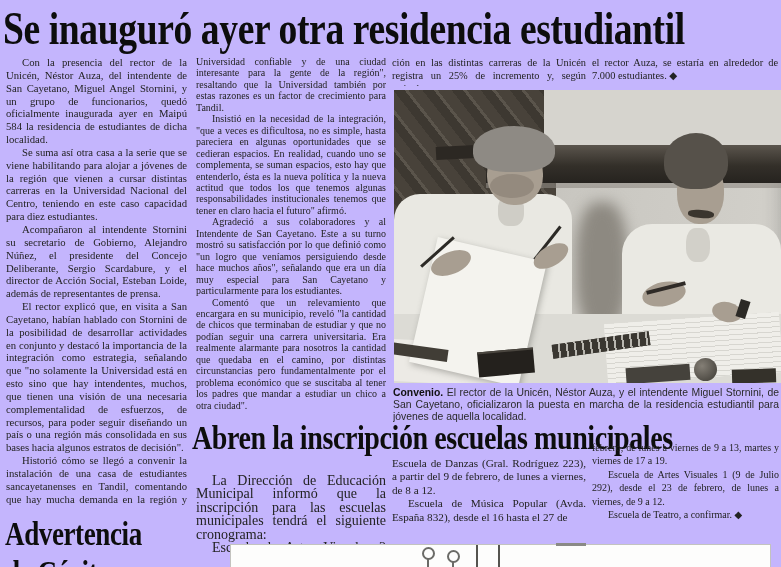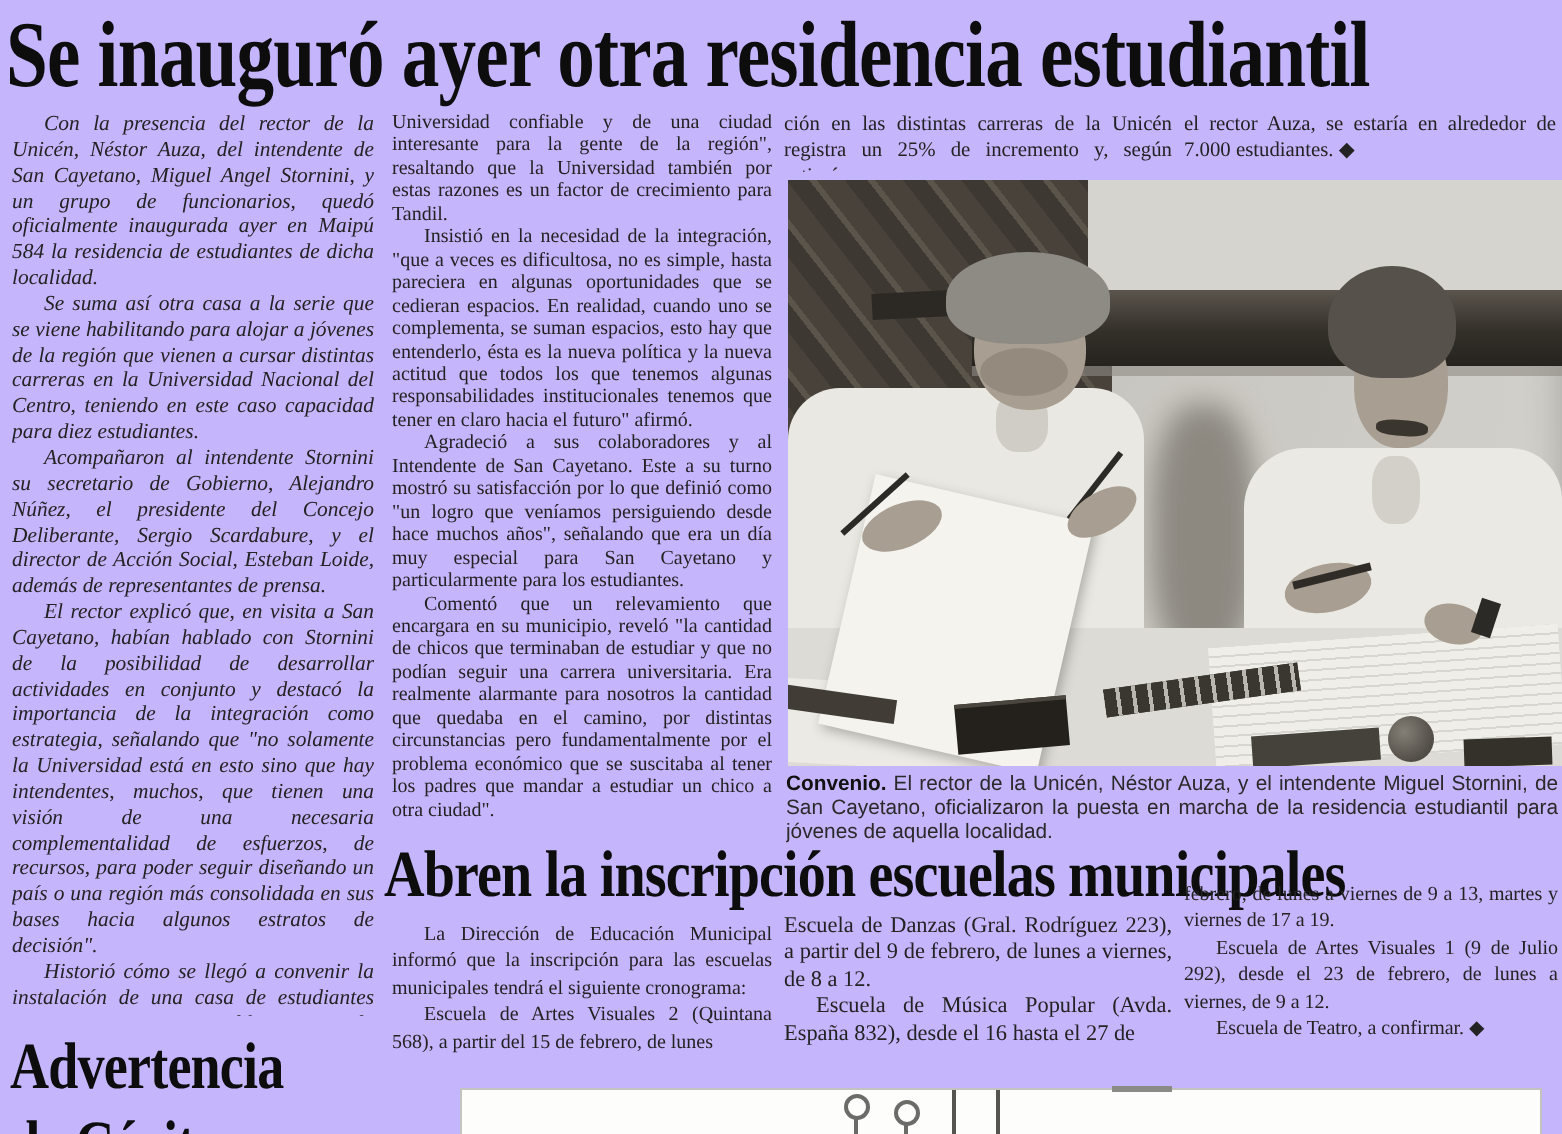--- a/index.html
+++ b/index.html
@@ -15,25 +15,25 @@
   }
   #headline-1{ left:3px; top:1px; font-size:47px; transform:scaleX(0.80); }
   #headline-2{ left:192px; top:420px; font-size:33px; transform:scaleX(0.85); }
   #headline-3a{ left:5px; top:516px; font-size:33px; transform:scaleX(0.82); }
   #headline-3b{ left:5px; top:555px; font-size:33px; transform:scaleX(0.82); }
 
   
   .col{ position:absolute; text-align:justify; overflow:hidden; color:#232323; }
   .col p{ margin:0; text-indent:16px; }
   .col.cont p:first-child{ text-indent:0; }
-  #a1-col1{ left:6px;  top:56px; width:181px; height:452px; font-size:10.7px; line-height:12.85px;font-style:italic; }
+  #a1-col1{ left:6px;  top:56px; width:181px; height:452px; font-size:10.7px; line-height:12.85px; }
   #a1-col2{ left:196px; top:56px; width:190px; height:366px; font-size:10px; line-height:11.45px; }
   #a1-col3{ left:392px; top:56px; width:194px; height:30px;  font-size:10.4px; line-height:13px; }
   #a1-col4{ left:592px; top:56px; width:186px; height:30px;  font-size:10.4px; line-height:13px; }
-  #a2-colA{ left:196px; top:461px; width:190px; height:78px; font-size:10px; line-height:13.4px; }
+  #a2-colA{ left:196px; top:474px; width:190px; height:78px; font-size:14px; line-height:13.4px; }
   #a2-colB{ left:392px; top:457px; width:194px; height:83px; font-size:11.2px; line-height:13.4px; }
   #a2-colC{ left:592px; top:441px; width:187px; height:83px; font-size:10px; line-height:13.4px; }
 
   
   #photo{
     position:absolute; left:394px; top:90px; width:387px; height:293px;
     background:linear-gradient(100deg,#b7b5af 0%, #c9c7c1 45%, #d3d1cb 100%);
     overflow:hidden; box-shadow:inset 0 0 18px rgba(40,40,40,.25);
   }
   #photo *{ position:absolute; }

